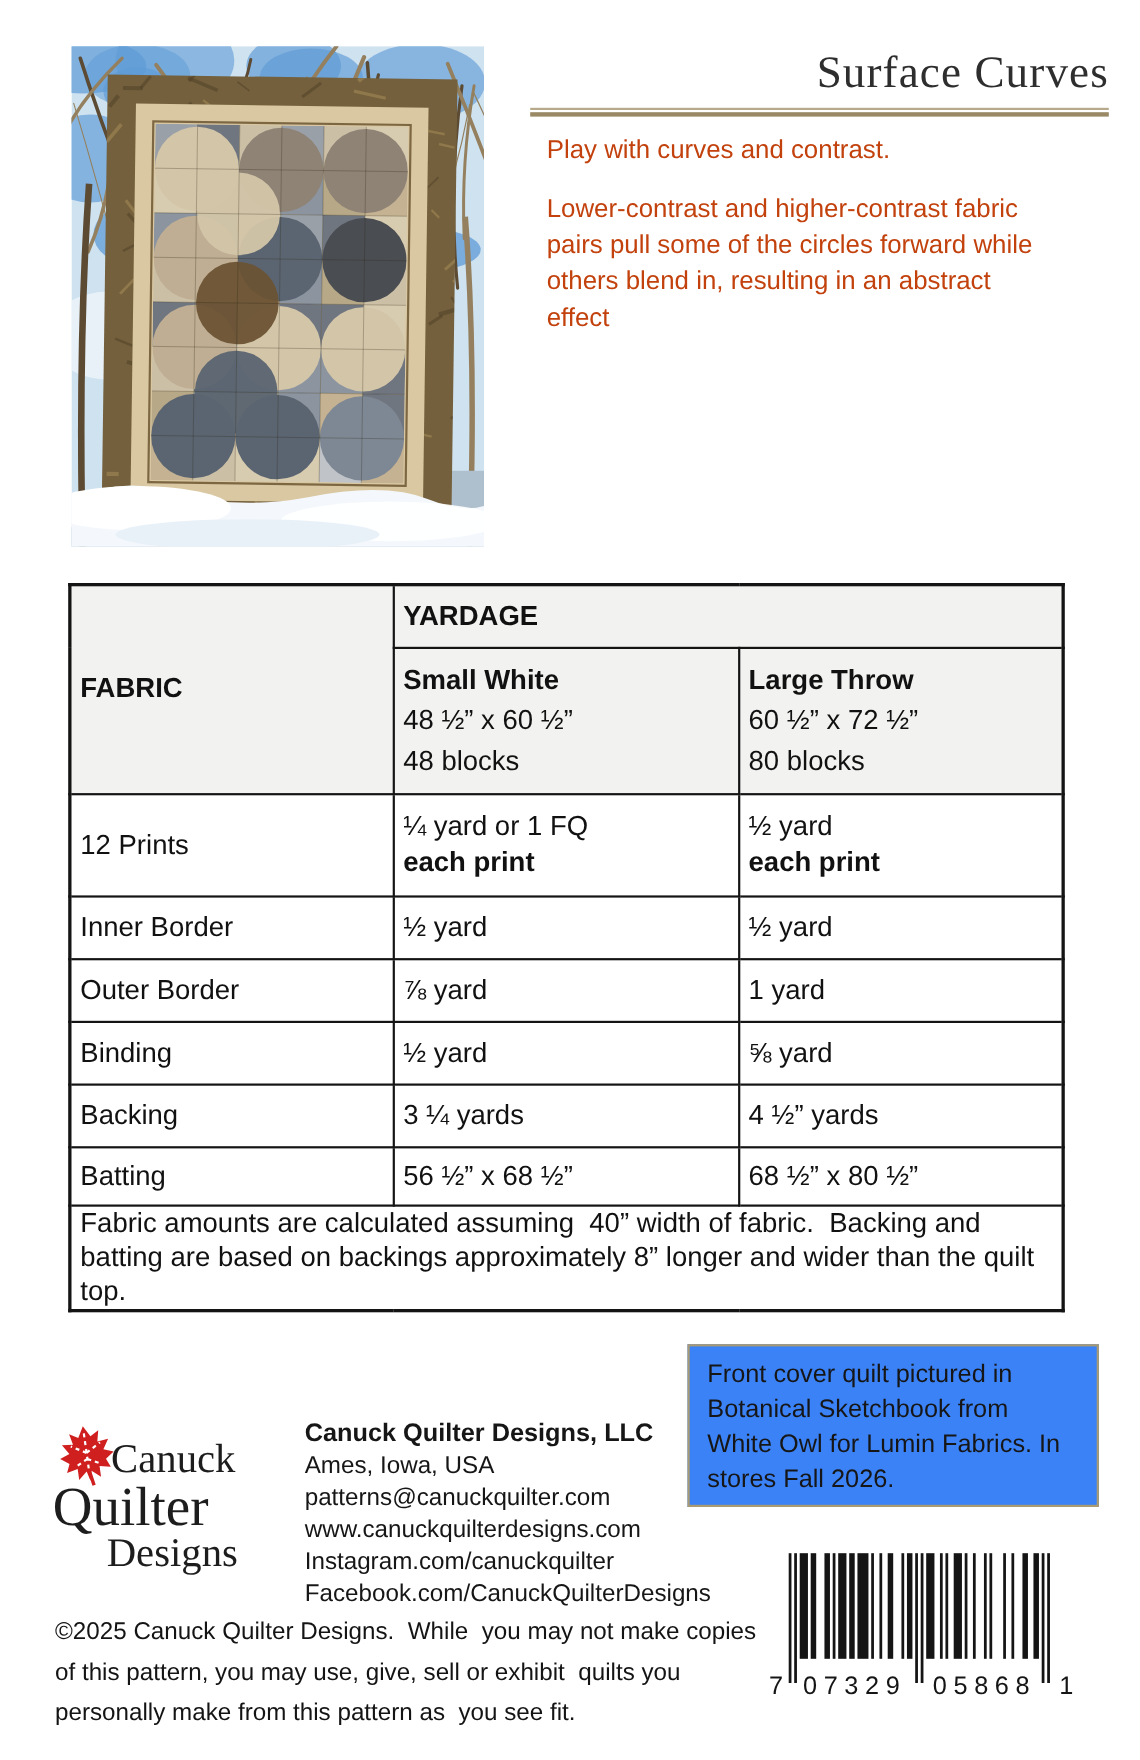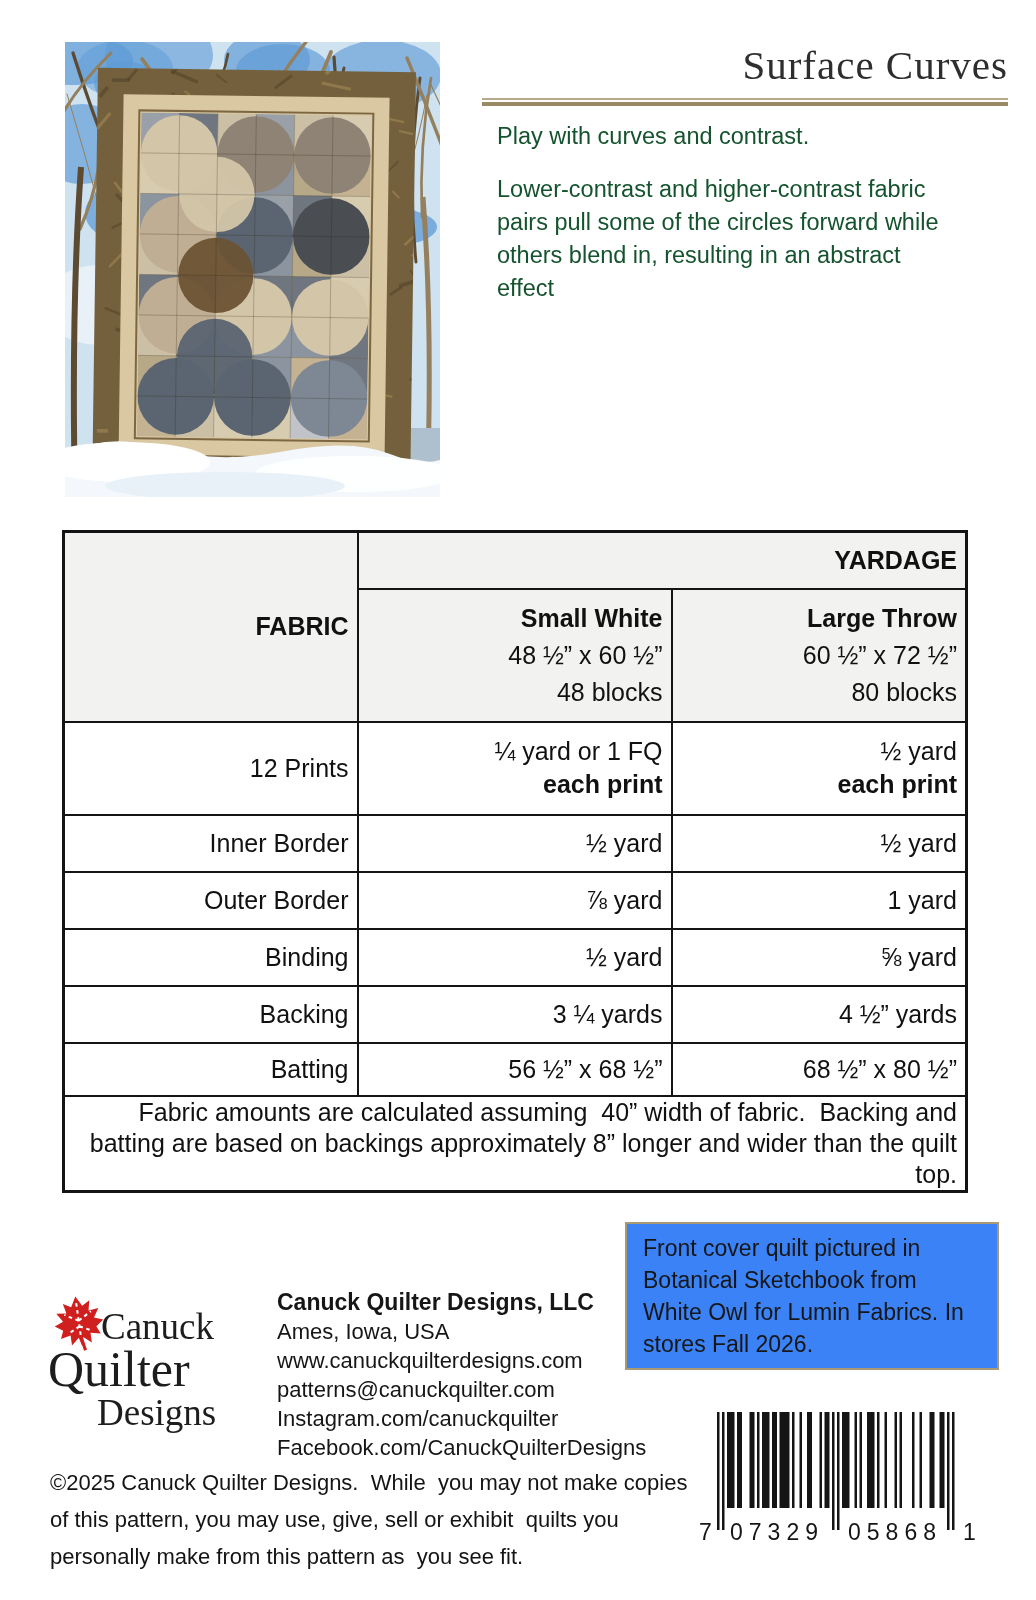--- a/index.html
+++ b/index.html
@@ -9,27 +9,27 @@
   
   .photo{position:absolute;left:65px;top:42px;width:375px;height:455px;}
   .photo svg{display:block;}
 
   
   .titleblock{position:absolute;left:482px;top:42px;width:526px;text-align:right;}
   .title{font-family:"Liberation Serif","DejaVu Serif",serif;font-size:41px;color:#2e2e2e;letter-spacing:1px;line-height:1.15;}
   .rule{margin-top:9px;height:2px;background:#fff;border-top:2px solid #b7aa8c;border-bottom:4px solid #998964;}
 
   
-  .copy{position:absolute;left:497px;top:120px;width:455px;font-size:23.5px;line-height:33px;color:#14532d;}
+  .copy{position:absolute;left:497px;top:120px;width:455px;font-size:23.5px;line-height:33px;color:#c2410c;}
   .copy p{margin:0 0 20px 0;}
 
   
   table.yardage{position:absolute;left:62px;top:530px;width:903px;border-collapse:collapse;table-layout:fixed;
                 border:3px solid #141414;font-family:"Liberation Sans",sans-serif;color:#111;}
-  table.yardage td{border:2px solid #141414;text-align:right;vertical-align:middle;font-size:25px;padding:0 8px;margin-left:21px;}
+  table.yardage td{border:2px solid #141414;text-align:left;vertical-align:middle;font-size:25px;padding:0 8px;margin-left:21px;}
   tr.r-yard{height:57px;} tr.r-throw{height:133px;} tr.r-prints{height:93px;}
   tr.r-std{height:57px;} tr.r-batting{height:53px;} tr.r-note{height:80px;}
   td.hdr{background:#f2f2f0;}
   .b{font-weight:bold;}
   .yard-hd{font-size:26px;font-weight:bold;}
   .fabric-hd{font-size:26px;font-weight:bold;}
   .throw-cell div{line-height:37px;}
   .val div{line-height:33px;}
   td.note-cell{text-align:left;font-size:22px;line-height:31px;padding:7px 12px;white-space:pre-wrap;}
 
@@ -391,22 +391,22 @@
       <path d="M12 19 L13.2 25.5" stroke-width="1.4" fill="none" stroke="#cf1f1f"></path>
     </svg>
     <div class="logo-canuck">Canuck</div>
     <div class="logo-quilter">Quilter</div>
     <div class="logo-designs">Designs</div>
   </div>
 
   <div class="contact">
     <div class="company">Canuck Quilter Designs, LLC</div>
     <div>Ames, Iowa, USA</div>
+    <div>patterns@canuckquilter.com</div>
     <div>www.canuckquilterdesigns.com</div>
-    <div>patterns@canuckquilter.com</div>
     <div>Instagram.com/canuckquilter</div>
     <div>Facebook.com/CanuckQuilterDesigns</div>
   </div>
 
   <div class="copyright">©2025 Canuck Quilter Designs.  While  you may not make copies of this pattern, you may use, give, sell or exhibit  quilts you personally make from this pattern as  you see fit.</div>
 
   <div class="barcode" id="barcode"><svg width="300" height="140" viewBox="0 0 300 140" xmlns="http://www.w3.org/2000/svg">
         <rect x="22.0" y="2" width="2.5" height="118" fill="#151515"></rect>
         <rect x="27.0" y="2" width="2.5" height="118" fill="#151515"></rect>
         <rect x="32.0" y="2" width="7.5" height="96" fill="#151515"></rect>

